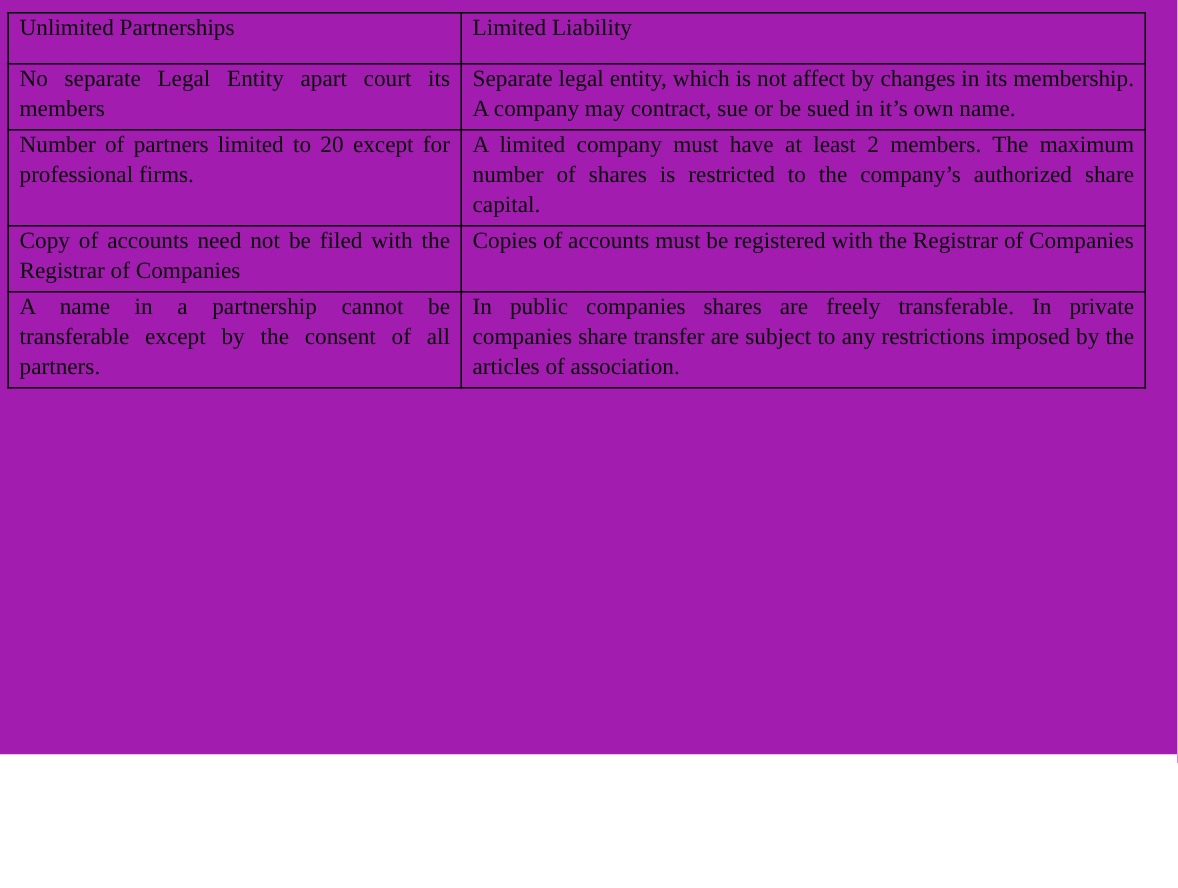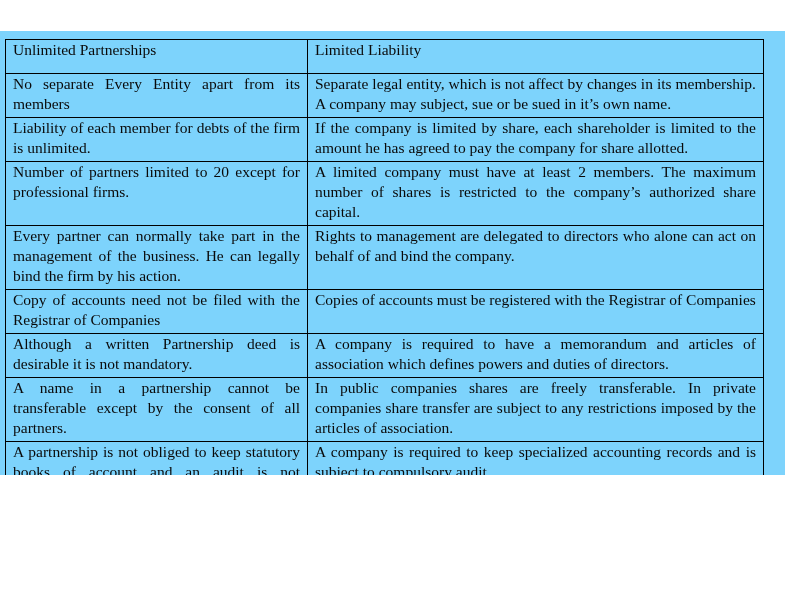--- a/index.html
+++ b/index.html
@@ -3,24 +3,23 @@
 <meta charset="utf-8">
 <style>
   html, body {
     margin: 0;
     padding: 0;
     background: #ffffff;
   }
   .page {
     position: relative;
     width: 785px;
-    height: 444px;
-    background: #7dd3fc;
+    height: 503px;
+    background: #a21caf;
     overflow: hidden;
-    margin-top: 31px;
   }
   table.comparison {
     position: absolute;
     left: 5px;
     top: 8px;
     width: 758px;
     border-collapse: collapse;
     table-layout: fixed;
   }
   table.comparison td {
@@ -49,46 +48,30 @@
     <colgroup>
       <col class="col-left">
       <col class="col-right">
     </colgroup>
     <tbody>
       <tr class="row-header">
         <td>Unlimited Partnerships</td>
         <td>Limited Liability</td>
       </tr>
       <tr>
-        <td>No separate Every Entity apart from its members</td>
-        <td>Separate legal entity, which is not affect by changes in its membership. A company may subject, sue or be sued in it’s own name.</td>
-      </tr>
-      <tr>
-        <td>Liability of each member for debts of the firm is unlimited.</td>
-        <td>If the company is limited by share, each shareholder is limited to the amount he has agreed to pay the company for share allotted.</td>
+        <td>No separate Legal Entity apart court its members</td>
+        <td>Separate legal entity, which is not affect by changes in its membership. A company may contract, sue or be sued in it’s own name.</td>
       </tr>
       <tr>
         <td>Number of partners limited to 20 except for professional firms.</td>
         <td>A limited company must have at least 2 members. The maximum number of shares is restricted to the company’s authorized share capital.</td>
       </tr>
       <tr>
-        <td>Every partner can normally take part in the management of the business. He can legally bind the firm by his action.</td>
-        <td>Rights to management are delegated to directors who alone can act on behalf of and bind the company.</td>
-      </tr>
-      <tr>
         <td>Copy of accounts need not be filed with the Registrar of Companies</td>
         <td>Copies of accounts must be registered with the Registrar of Companies</td>
       </tr>
       <tr>
-        <td>Although a written Partnership deed is desirable it is not mandatory.</td>
-        <td>A company is required to have a memorandum and articles of association which defines powers and duties of directors.</td>
-      </tr>
-      <tr>
         <td>A name in a partnership cannot be transferable except by the consent of all partners.</td>
         <td>In public companies shares are freely transferable. In private companies share transfer are subject to any restrictions imposed by the articles of association.</td>
-      </tr>
-      <tr>
-        <td>A partnership is not obliged to keep statutory books of account and an audit is not compulsory.</td>
-        <td>A company is required to keep specialized accounting records and is subject to compulsory audit.</td>
       </tr>
     </tbody>
   </table>
 </div>
 
 </body></html>

